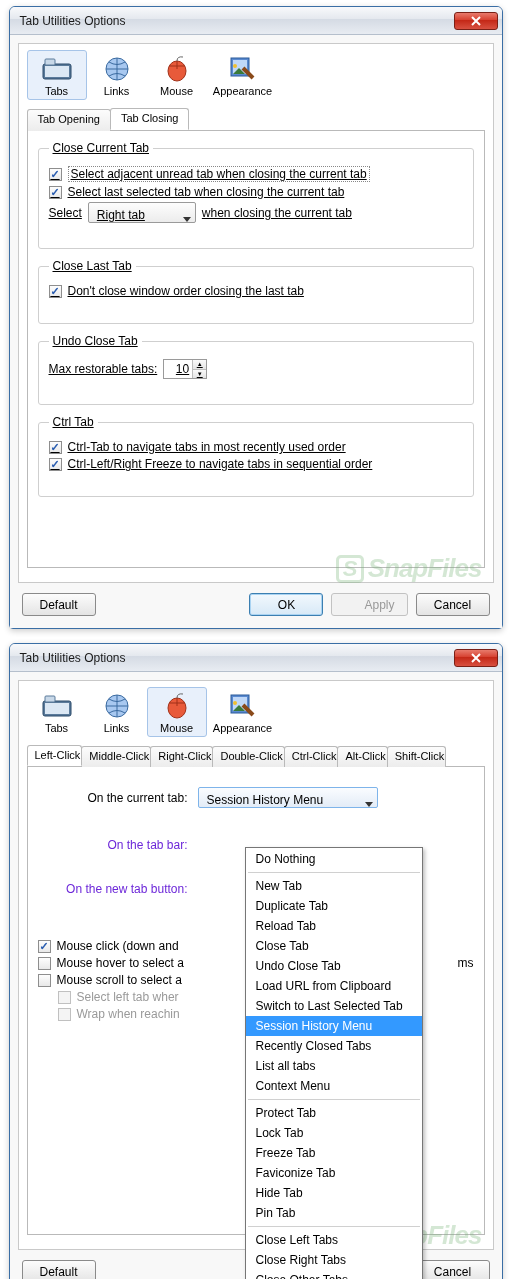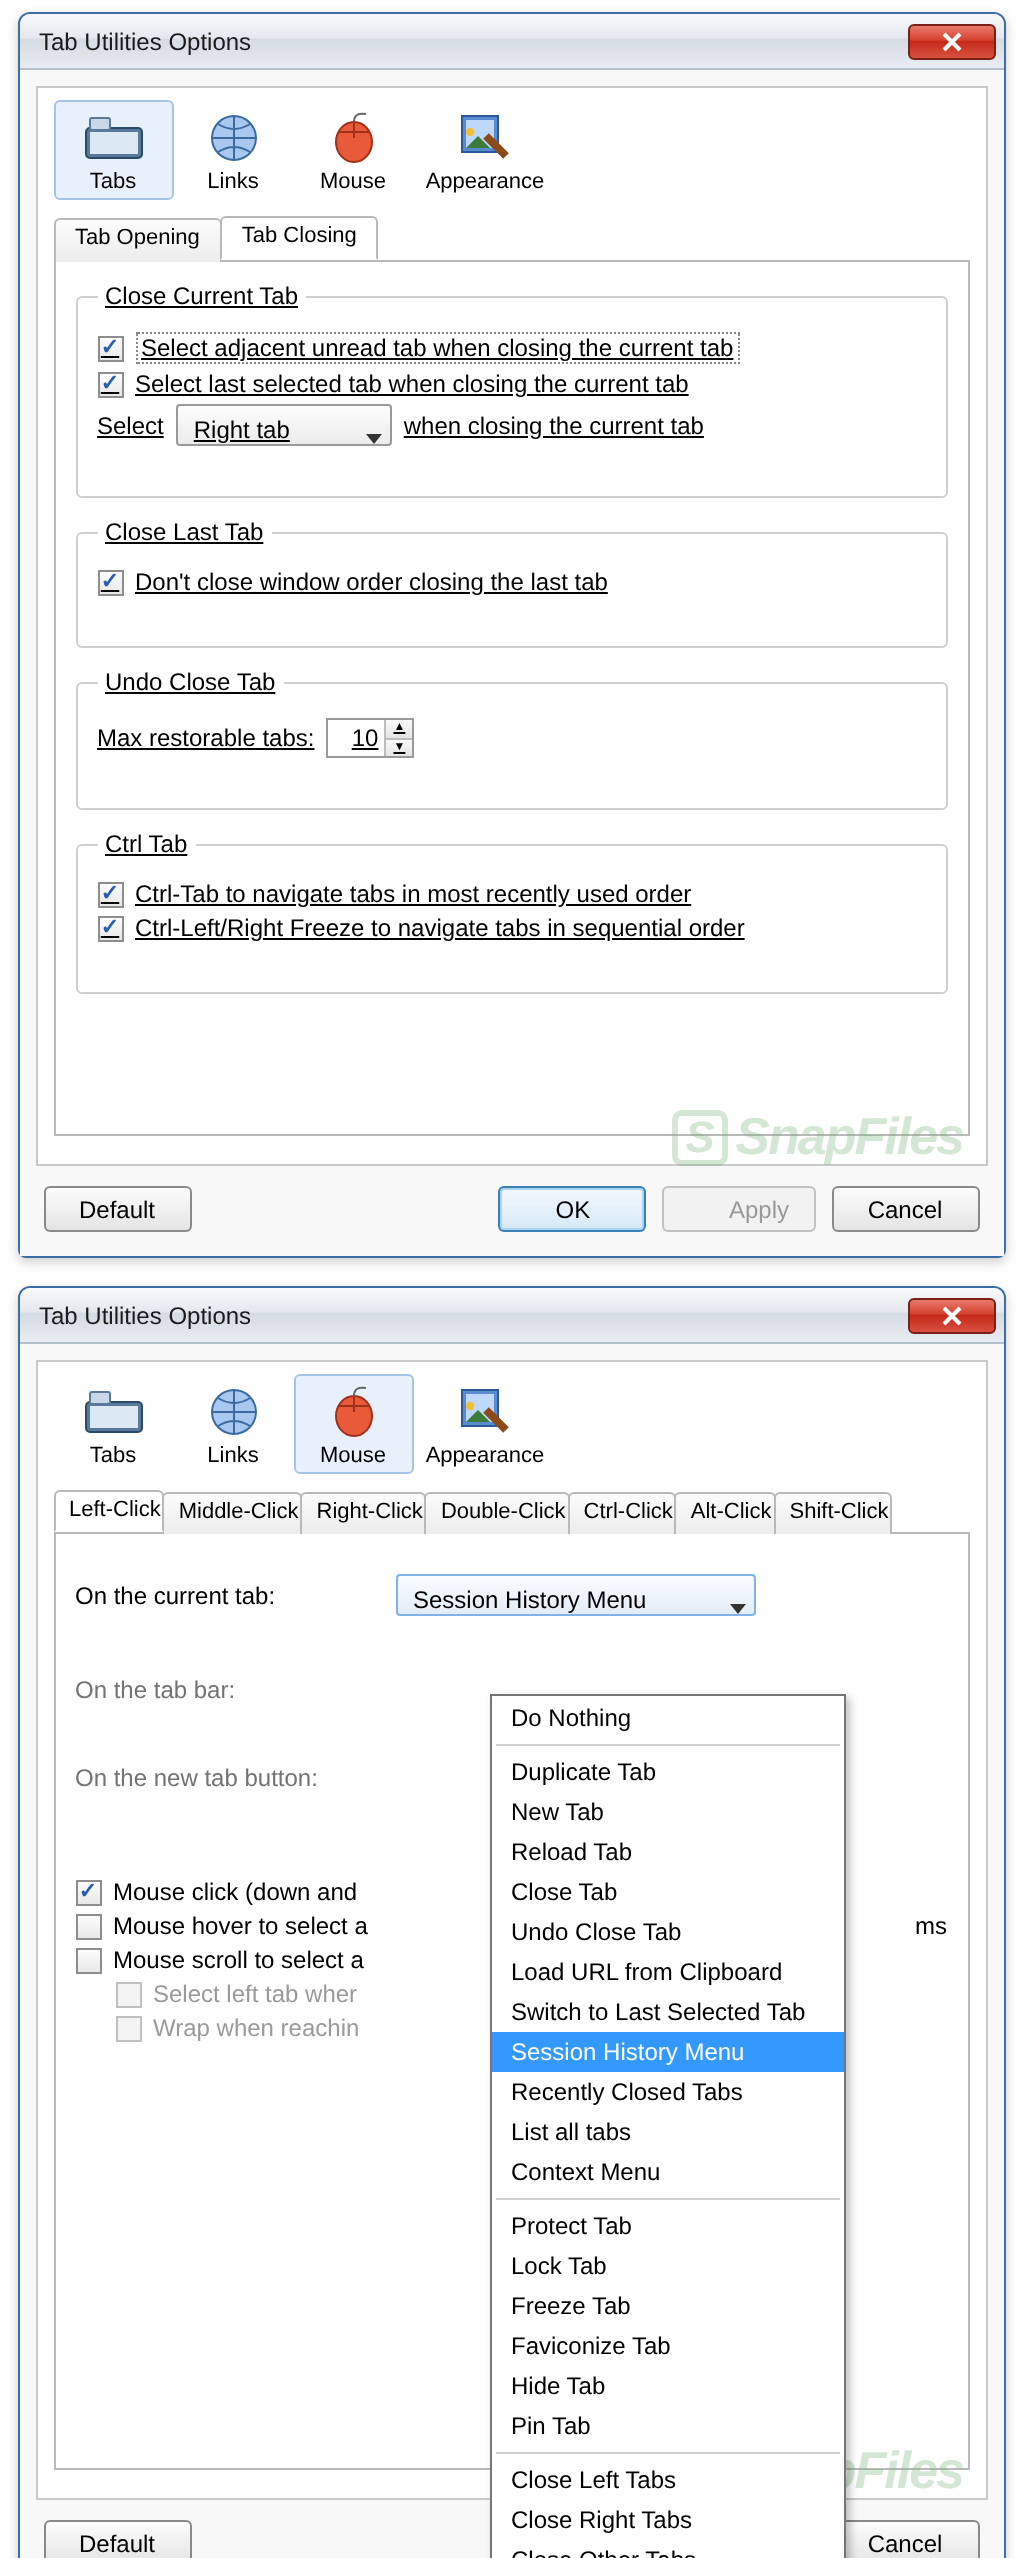--- a/index.html
+++ b/index.html
@@ -301,22 +301,22 @@
     height: 1px;
     background: #d0d0d0;
     margin: 3px 2px;
   }
   .form-row {
     display: flex;
     align-items: center;
     margin: 10px 0 30px 0;
     gap: 10px;
   }
-  .form-row .label { width: 150px; }
-  .form-row.dim .label { color:#737373; }
+  .form-row .label { width: 150px; text-align: right; }
+  .form-row.dim .label { color:#6d28d9; }
 </style>
 </head>
 <body>
 
 <div class="window">
   <div class="titlebar">
     <span class="title">Tab Utilities Options</span>
     <div class="close-btn">
       <span>
         <svg width="12" height="10" viewBox="0 0 12 10">
@@ -549,22 +549,22 @@
         </div>
         <div class="row indent">
           <span class="cb disabled"></span>
           <span class="disabled-text">Wrap when reachin</span>
         </div>
       </div>
 
       <div class="dropdown" id="dd">
           <div class="item">Do Nothing</div>
           <div class="sep"></div>
+          <div class="item">New Tab</div>
           <div class="item">Duplicate Tab</div>
-          <div class="item">New Tab</div>
           <div class="item">Reload Tab</div>
           <div class="item">Close Tab</div>
           <div class="item">Undo Close Tab</div>
           <div class="item">Load URL from Clipboard</div>
           <div class="item">Switch to Last Selected Tab</div>
           <div class="item selected">Session History Menu</div>
           <div class="item">Recently Closed Tabs</div>
           <div class="item">List all tabs</div>
           <div class="item">Context Menu</div>
           <div class="sep"></div>

